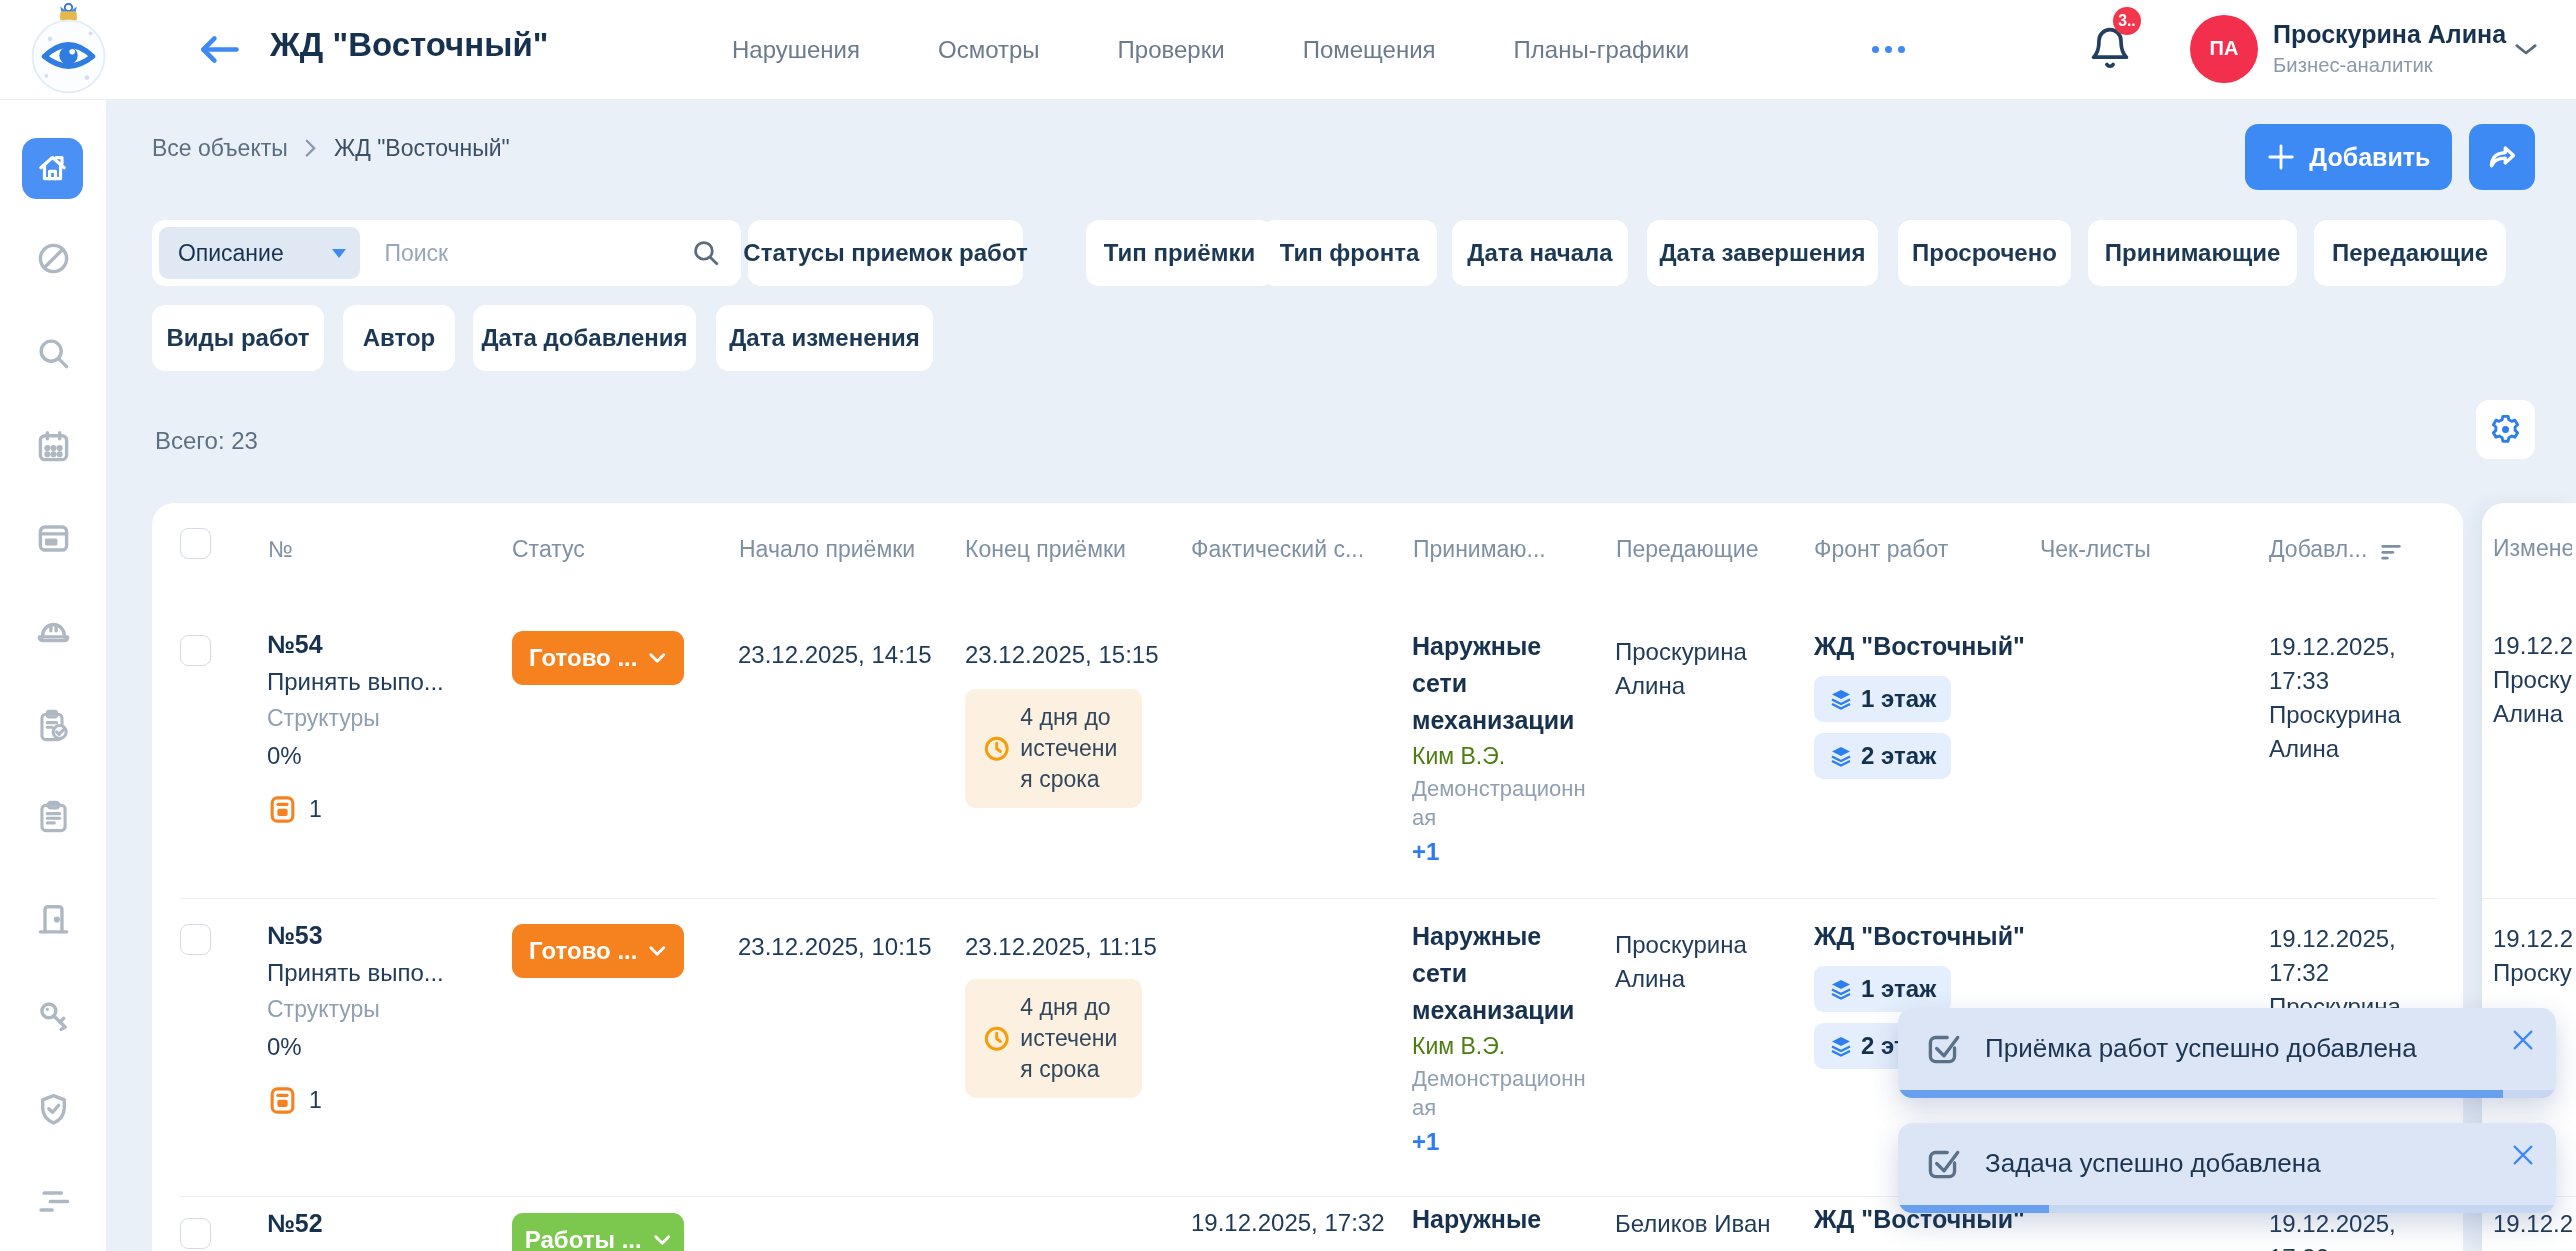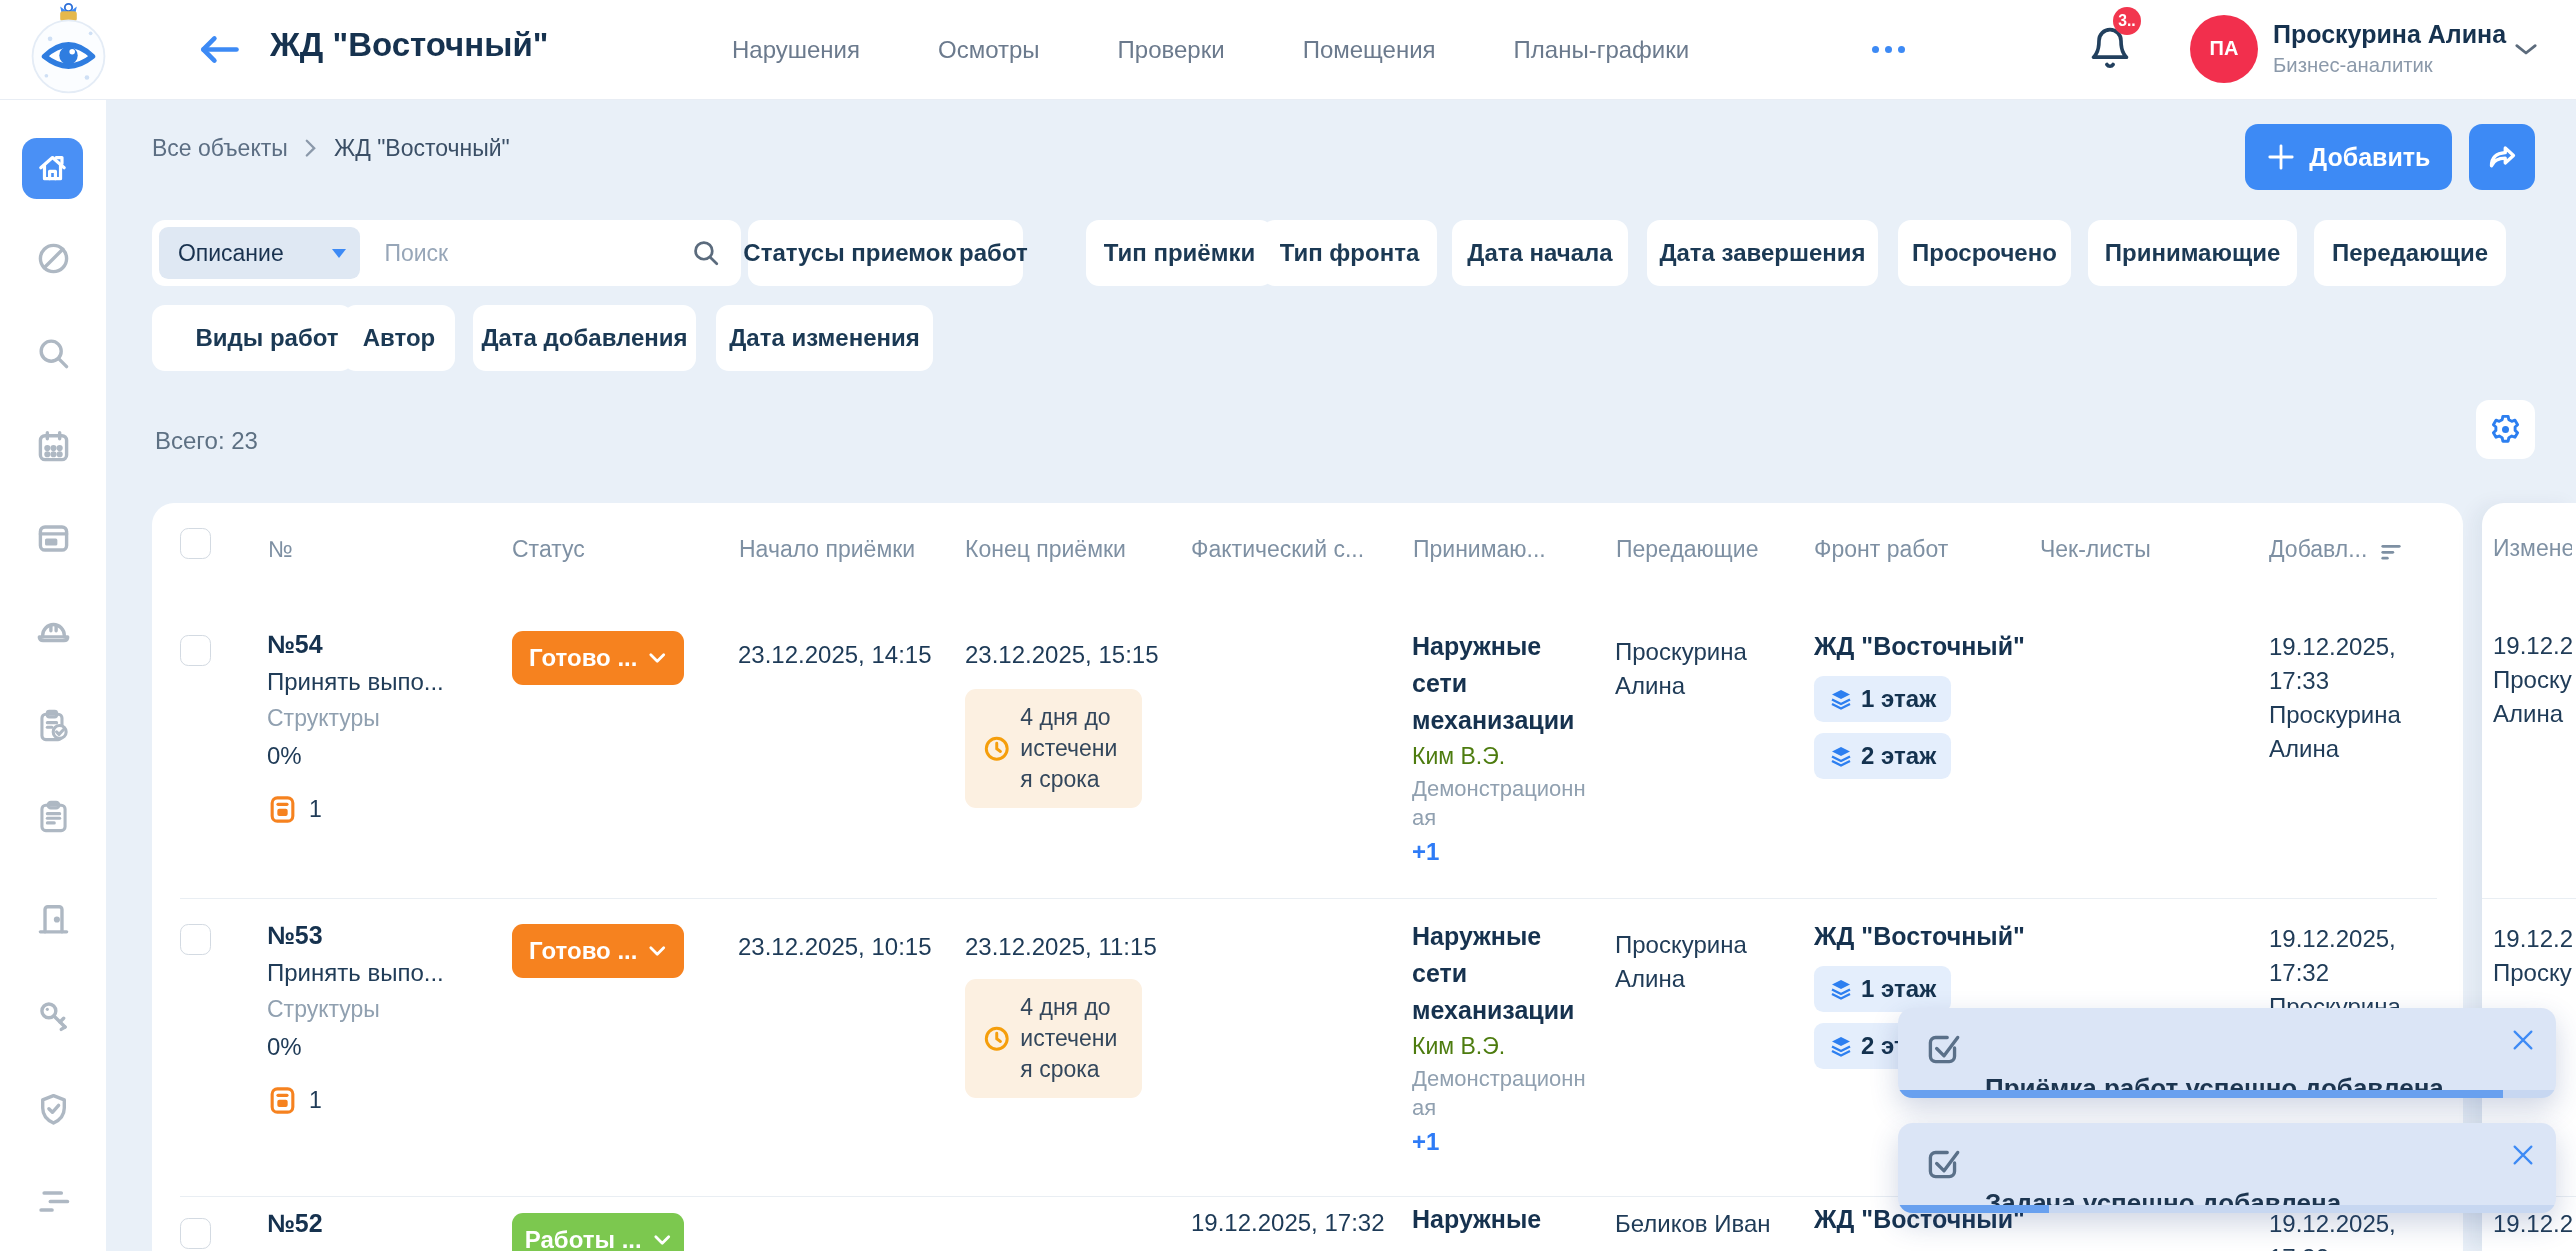--- a/index.html
+++ b/index.html
@@ -62,21 +62,21 @@
   .fbadge{height:46px;background:#e4eefc;border-radius:9.2px;display:inline-flex;align-items:center;gap:8.3px;padding:0 14.8px;margin-top:11px;}
   .fbadge span{font-size:24px;font-weight:bold;color:#14324f;white-space:nowrap;}
   .added{position:absolute;width:148px;font-size:24px;color:#203c58;line-height:34px;}
   .docrow{display:flex;align-items:center;gap:11px;margin-top:20.3px;}
   .docrow span{font-size:23px;color:#203c58;}
   .divider{position:absolute;height:0.9px;background:#e9eef3;z-index:4;}
   .pin-cell{position:absolute;left:11px;width:81px;font-size:24px;color:#203c58;line-height:34px;white-space:nowrap;overflow:hidden;}
   .pin-head{position:absolute;left:11px;top:32px;width:79px;font-size:23px;color:#7e90a3;white-space:nowrap;overflow:hidden;}
   
   .toast{position:absolute;left:1898px;width:658px;height:90px;background:#dbe5f6;border-radius:14.8px;box-shadow:0 11px 28px rgba(40,70,130,.22);z-index:30;overflow:hidden;}
-  .toast .ttxt{position:absolute;left:87px;top:0;height:81px;display:flex;align-items:center;font-size:26px;font-weight:bold;color:#1c3550;white-space:nowrap;margin-top:40px;}
+  .toast .ttxt{position:absolute;left:87px;top:0;height:81px;display:flex;align-items:center;font-size:26px;font-weight:normal;color:#1c3550;white-space:nowrap;}
   .toast .ticon{position:absolute;left:24px;top:20.3px;}
   .toast .tclose{position:absolute;right:20.3px;top:18.5px;cursor:pointer;}
   .ptrack{position:absolute;left:0;bottom:0;width:100%;height:8.3px;background:#c7d7f1;}
   .pfill{position:absolute;left:0;bottom:0;height:8.3px;background:#68a0ef;}
 </style>
 </head>
 <body>
 
 <div class="screen">
 
@@ -268,21 +268,21 @@
   </div>
 
   <div class="chip" style="left:748px;width:275px;">Статусы приемок работ</div>
   <div class="chip" style="left:1038px;width:187px;margin-left:48px;">Тип приёмки</div>
   <div class="chip" style="left:1262px;width:175px;">Тип фронта</div>
   <div class="chip" style="left:1452px;width:176px;">Дата начала</div>
   <div class="chip" style="left:1647px;width:231px;">Дата завершения</div>
   <div class="chip" style="left:1898px;width:173px;">Просрочено</div>
   <div class="chip" style="left:2088px;width:209px;">Принимающие</div>
   <div class="chip" style="left:2314px;width:192px;">Передающие</div>
-  <div class="chip r2" style="left:152px;width:172px;padding-left:29px;">Виды работ</div>
+  <div class="chip r2" style="left:152px;width:172px;">Виды работ</div>
   <div class="chip r2" style="left:343px;width:112px;">Автор</div>
   <div class="chip r2" style="left:473px;width:223px;">Дата добавления</div>
   <div class="chip r2" style="left:716px;width:217px;">Дата изменения</div>
 
   <div class="abs total" style="left:155px;top:427px;">Всего: 23</div>
 
   <div class="abs gear-btn">
     <svg width="35" height="35" viewBox="0 0 24 24">
       <circle cx="12" cy="12" r="2.4" fill="#2d7ff0"></circle>
       <path d="M10.2 3 h3.6 l.5 2.3 2 1.1 2.2-.8 1.8 3.1-1.7 1.6 v2.3 l1.7 1.6-1.8 3.1-2.2-.8-2 1.1-.5 2.4 h-3.6 l-.5-2.4-2-1.1-2.2.8-1.8-3.1 1.7-1.6 v-2.3 L3.7 8.7 5.5 5.6 l2.2.8 2-1.1z" fill="none" stroke="#2d7ff0" stroke-width="2" stroke-linejoin="round"></path>

